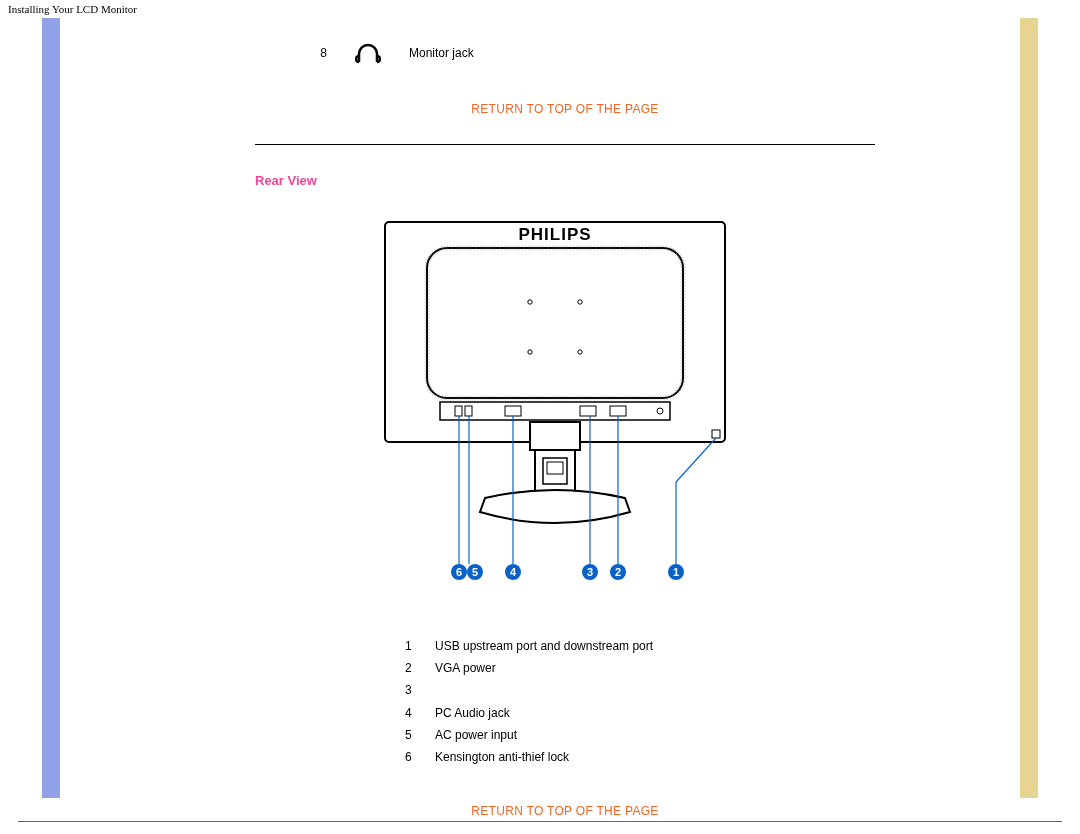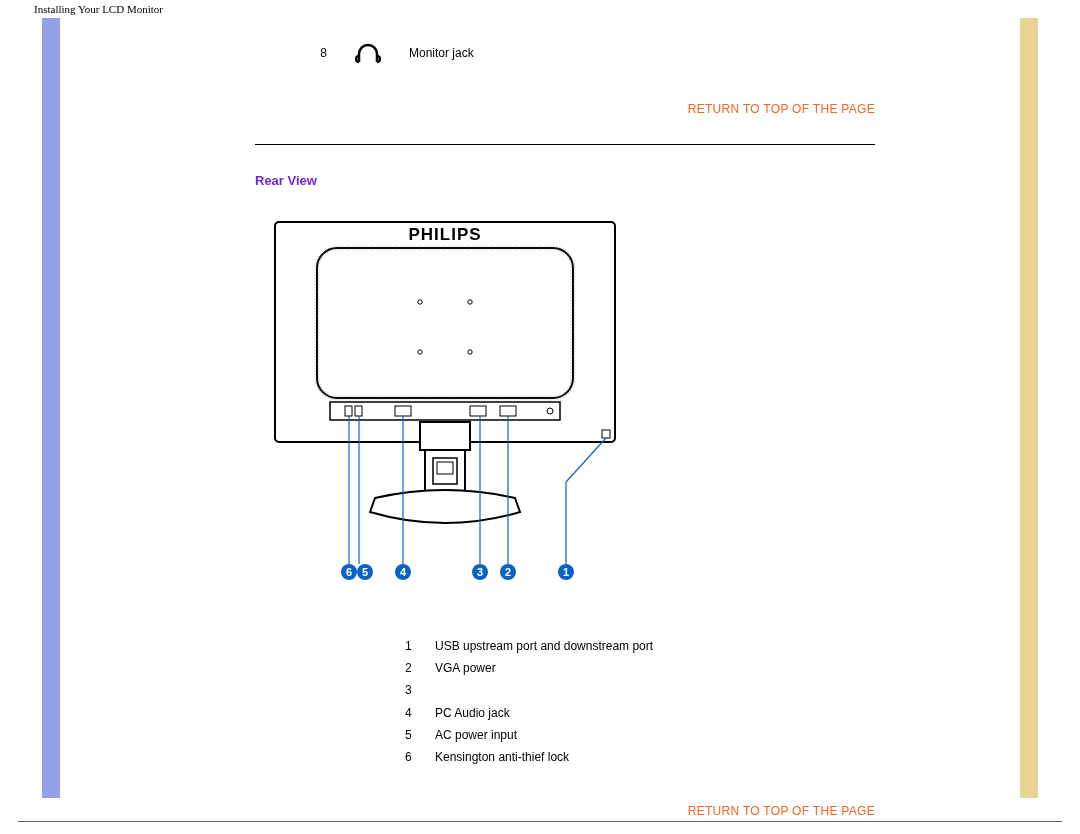--- a/index.html
+++ b/index.html
@@ -1,27 +1,27 @@
 <!DOCTYPE html>
 <html><head>
 <meta charset="utf-8">
 <style>
   html,body{margin:0;padding:0;background:#fff;font-family:Arial,Helvetica,sans-serif;font-size:12px;color:#000}
-  .header{font-family:"Times New Roman",serif;font-size:11px;padding:3px 34px}
+  .header{font-family:"Times New Roman",serif;font-size:11px;padding:3px 8px}
   .page{position:relative;width:1080px;min-height:810px}
   .left-gutter{position:absolute;left:42px;top:0;width:18px;height:780px;background:#91a2e8}
   .right-gutter{position:absolute;left:1020px;top:0;width:18px;height:780px;background:#e7d493}
   .content{position:absolute;left:255px;width:620px;top:0;bottom:10px}
   .item-row{display:flex;align-items:center;gap:28px;margin-left:58px;margin-top:22px}
   .num{width:14px;text-align:right}
   .headphone-icon svg{display:block}
-  .retlink{display:block;text-align:right;color:#f26522;font-size:12px;letter-spacing:0.3px;margin-top:36px;text-decoration:none;font-weight:400;cursor:pointer}
+  .retlink{display:block;text-align:center;color:#f26522;font-size:12px;letter-spacing:0.3px;margin-top:36px;text-decoration:none;font-weight:400;cursor:pointer}
   hr.sep{border:none;border-top:1px solid #000;margin:28px 0}
-  .section-title{color:#6d28d9;font-weight:bold;font-size:13px}
-  .diagram{margin-top:24px;text-align:left}
+  .section-title{color:#ec4899;font-weight:bold;font-size:13px}
+  .diagram{margin-top:24px;text-align:center}
   .port-list{margin:30px 0 0 150px}
   .port-list .prow{display:flex;gap:20px;line-height:1.85}
   .port-list .pnum{width:10px;text-align:left}
   .footer{position:absolute;bottom:4px;left:18px;right:18px;font-family:"Times New Roman",serif;font-size:10px;border-top:none;color:#000}
   .footer-line{border:none;border-top:1px solid #666;margin:0 0 2px 0}
 </style>
 </head>
 <body>
 
 <div class="header">Installing Your LCD Monitor</div>

